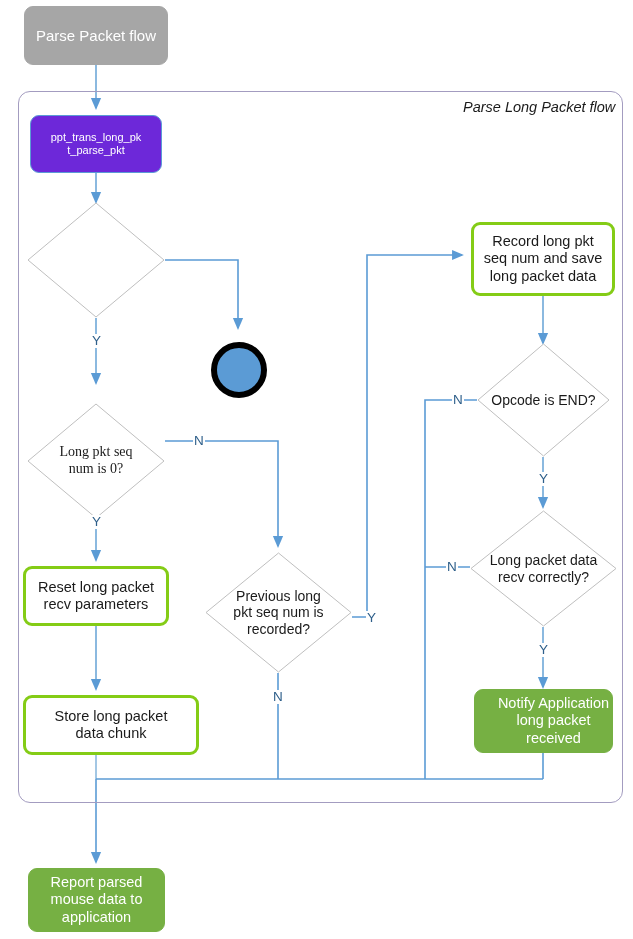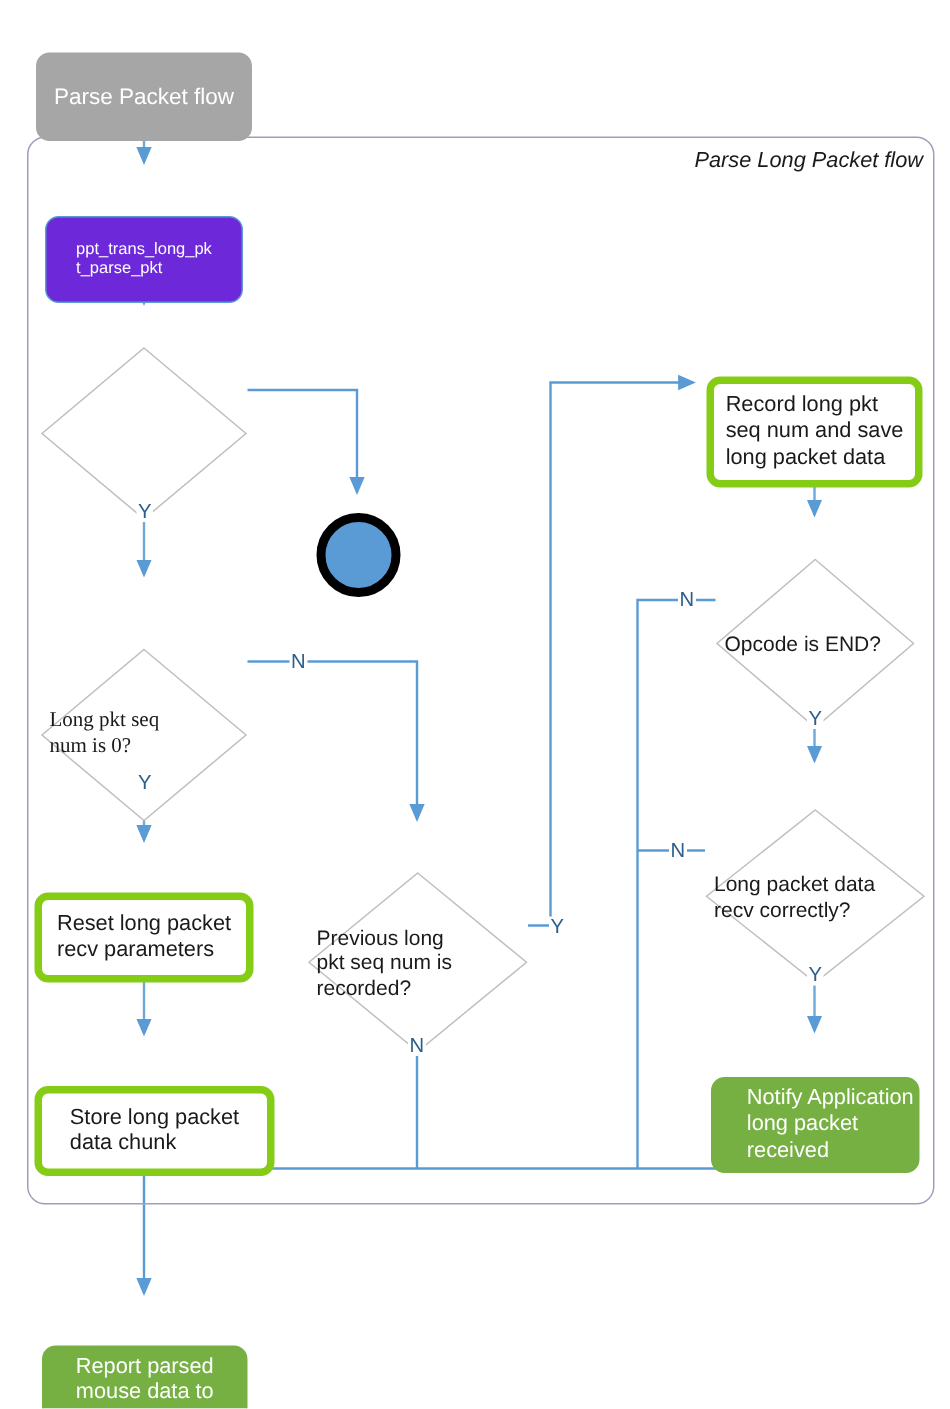--- a/index.html
+++ b/index.html
@@ -24,30 +24,30 @@
     width: 633px;
     height: 939px;
     pointer-events: none;
   }
   .node {
     position: absolute;
     box-sizing: border-box;
     display: flex;
     align-items: center;
     justify-content: center;
+    text-align: center;
     line-height: 1.18;
     z-index: 5;
-    margin-top: 29px;
   }
   .rounded {
     border-radius: 9px;
   }
   .proc-plain {
     background: #ffffff;
-    border: 5px solid #84cc16;
+    border: 3px solid #84cc16;
     color: #1a1a1a;
     font-size: 14.5px;
   }
   .proc-gray {
     background: #a6a6a6;
     border: 1px solid #a6a6a6;
     color: #ffffff;
     font-size: 15px;
   }
   .proc-orange {
@@ -198,21 +198,21 @@
     </span>
   </div>
 
   <div class="node rounded proc-plain" style="left:23px; top:566px; width:146px; height:60px;">
     <span>
       <span>Reset long packet</span><br>
       <span>recv parameters</span>
     </span>
   </div>
 
-  <div class="node rounded proc-plain" style="left:23px; top:695px; width:160px; height:60px;">
+  <div class="node rounded proc-plain" style="left:23px; top:695px; width:176px; height:60px;">
     <span>
       <span>Store long packet</span><br>
       <span>data chunk</span>
     </span>
   </div>
 
   <div class="node decision" style="left:205px; top:552px; width:147px; height:121px;">
     <svg class="dia-shape" viewBox="0 0 147 121">
       <polygon points="73.5,1 146,60.5 73.5,120 1,60.5" fill="#ffffff" stroke="#bfbfbf" stroke-width="1"></polygon>
     </svg>

